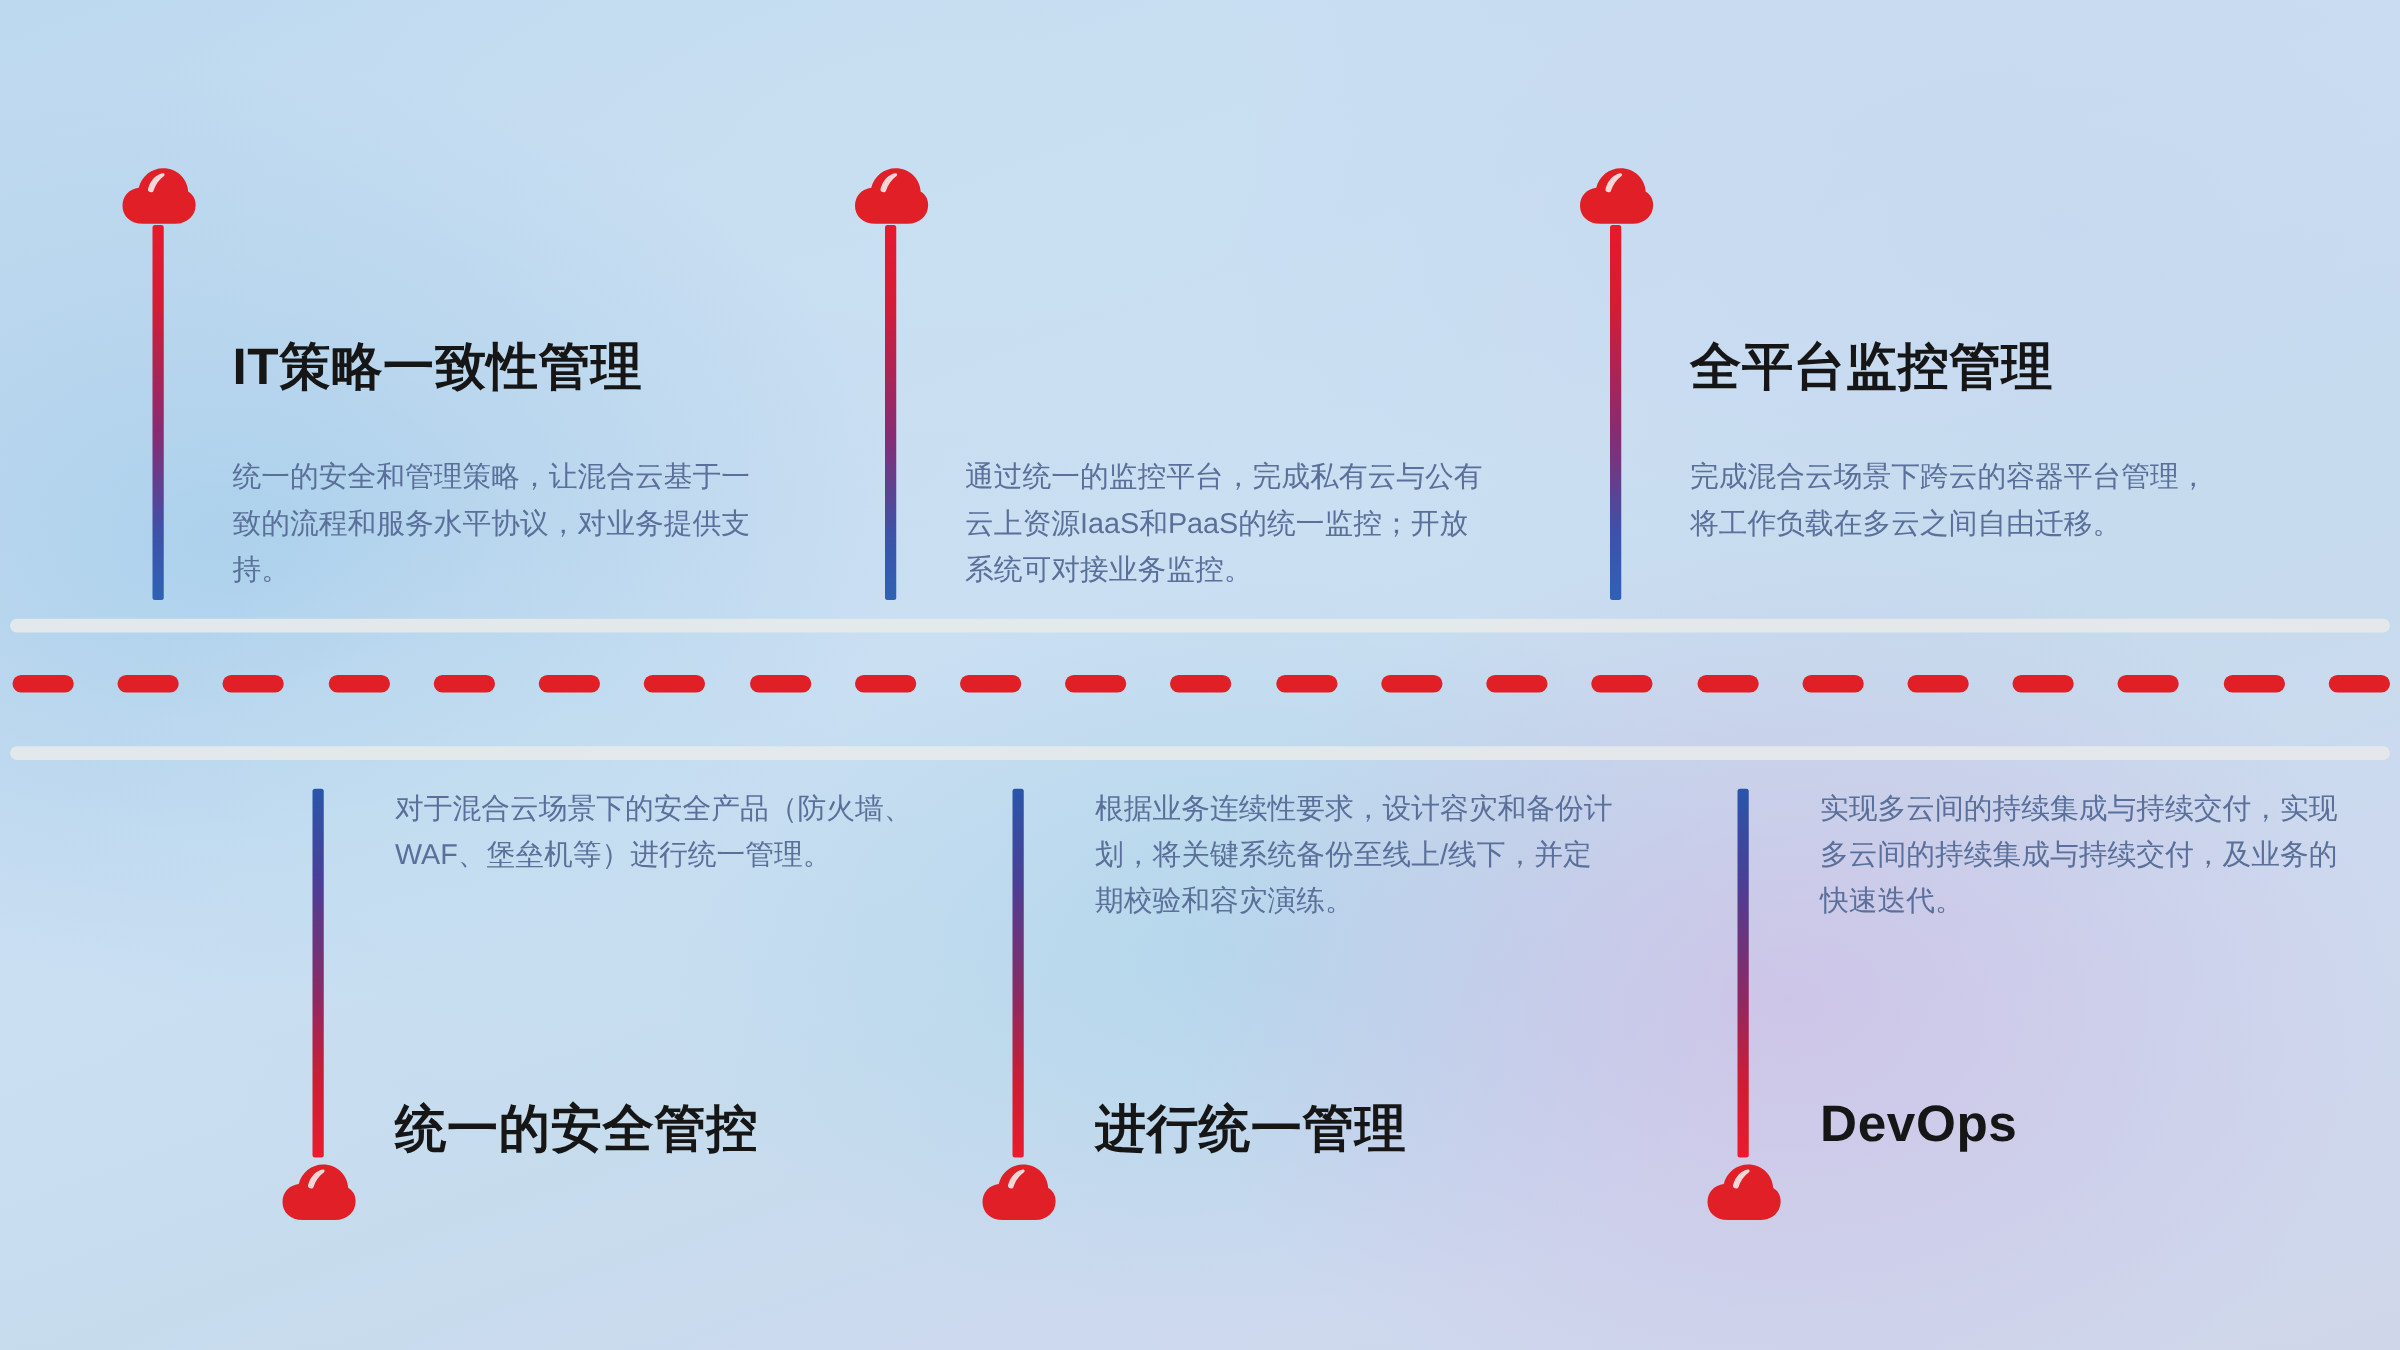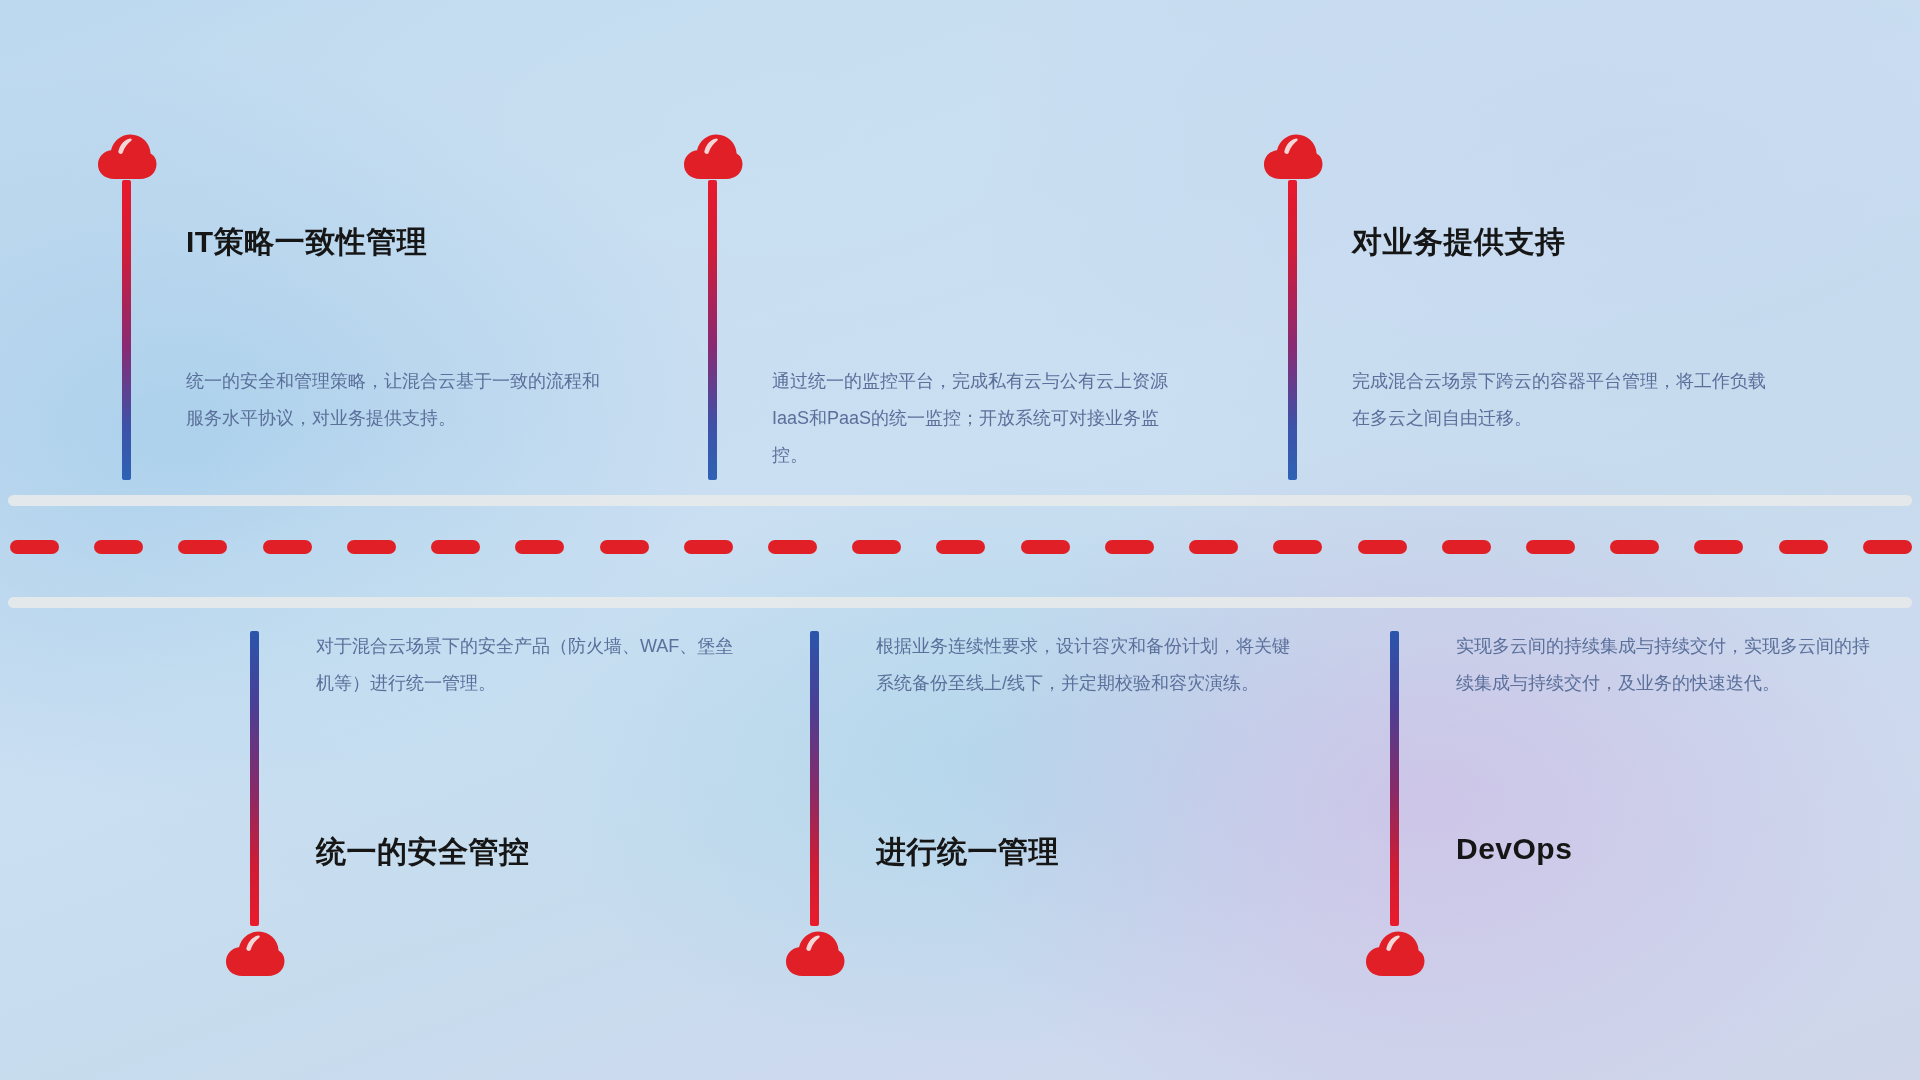--- a/index.html
+++ b/index.html
@@ -61,29 +61,30 @@
   }
   .stem-down {
     background: linear-gradient(to bottom, #e8192c 0%, #d41c36 22%, #8a2a72 55%, #3d52a8 82%, #2e62b4 100%);
   }
   .stem-up {
     background: linear-gradient(to bottom, #2a55ab 0%, #4a3f96 25%, #8a2a66 55%, #d01c33 80%, #ea1b2c 100%);
   }
 
   .item-title {
     position: absolute;
-    font-size: 30px;
+    font-size: 41px;
     font-weight: bold;
     color: #161616;
     letter-spacing: 0.5px;
     white-space: nowrap;
+    margin-top: 44px;
   }
   .item-body {
     position: absolute;
-    font-size: 18px;
+    font-size: 23px;
     line-height: 37px;
     color: #5a6f9a;
     width: 420px;
   }
 
   
   .divider { position: absolute; left: 0; width: 1920px; }
   .rail {
     position: absolute;
     left: 8px;
@@ -157,21 +158,21 @@
     </div>
 
     <div class="col col-top-3">
       <div class="cloud" style="left:0px; top:133px;">
         <svg viewBox="0 0 62 48" xmlns="http://www.w3.org/2000/svg">
           <path d="M18.5 46 C8 46 2 39.5 2 31.5 C2 24 7.5 18 15 17.2 C17.3 7.6 25.5 1.5 34.5 1.5 C45.5 1.5 54 9.8 54.6 20.4 C58.6 22.6 60.5 26.4 60.5 31 C60.5 39.5 54 46 44 46 Z" fill="#e01f26"></path>
           <path d="M22.5 17.8 C24.5 10.8 29 6.5 34.2 5.6 C35.6 5.35 36.3 6.9 35.2 7.7 C31.2 10.6 28.3 14.6 26.8 19.6 C26.3 21.3 24.2 21.1 23.1 20.2 C22.4 19.6 22.2 18.8 22.5 17.8 Z" fill="#f5f0f0" opacity="0.88"></path>
         </svg>
       </div>
       <div class="stem stem-down" style="left:26px; top:180px; height:300px;"></div>
-      <div class="item-title" style="left:90px; top:222px;">对业务提供支持</div>
+      <div class="item-title" style="left:90px; top:222px;">全平台监控管理</div>
       <div class="item-body" style="left:90px; top:363px;">完成混合云场景下跨云的容器平台管理，将工作负载在多云之间自由迁移。</div>
     </div>
   </div>
 
   <div class="divider">
     <div class="rail rail-top"></div>
     <div class="dash-line">
       <span class="dash"></span>
       <span class="dash"></span>
       <span class="dash"></span>

